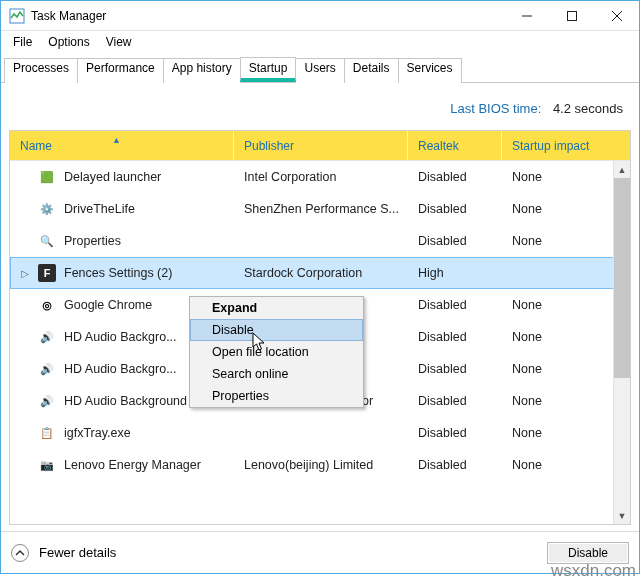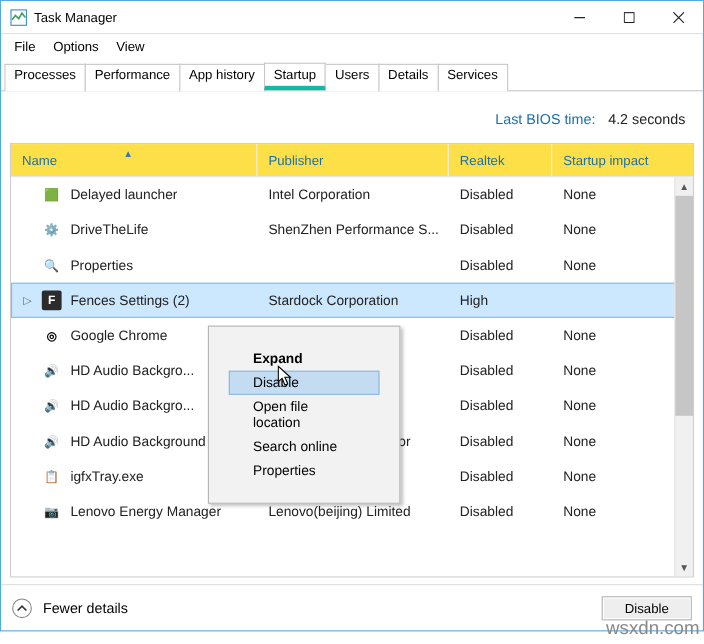--- a/index.html
+++ b/index.html
@@ -34,21 +34,21 @@
 .row .name .expander { width:10px; text-align:center; color:#666; font-size:10px;}
 .row .name .icon { width:18px; height:18px; display:flex; align-items:center; justify-content:center; border-radius:2px;}
 .row.selected { background:#cce8ff; outline:1px solid #7abdf5; outline-offset:-1px;}
 .scrollbar { position:absolute; right:0; top:0; bottom:0; width:17px; background:#f0f0f0; border-left:1px solid #e3e3e3; display:flex; flex-direction:column;}
 .sbtn { height:17px; display:flex; align-items:center; justify-content:center; font-size:9px; color:#555;}
 .sthumb { background:#c6c6c6; flex: 0 0 200px; margin:0;}
 .strack { flex:1;}
 .statusbar { height:42px; border-top:1px solid #dcdcdc; display:flex; align-items:center; padding: 0 10px; font-size:13px;}
 .fewer-chev { width:18px; height:18px; border:1px solid #888; border-radius:50%; display:flex; align-items:center; justify-content:center; margin-right:10px; font-size:11px;}
 .disable-btn { margin-left:auto; border:1px solid #b8b8b8; background:#eee; padding:3px 20px; font-size:12px; box-shadow: inset 0 0 0 1px #fff;}
-.ctxmenu { position:absolute; left:189px; top:296px; width:175px; background:#f2f2f2; border:1px solid #b6b6b6; box-shadow:2px 2px 3px rgba(0,0,0,0.25); font-size:12.5px; padding:18px; z-index:10;}
+.ctxmenu { position:absolute; left:189px; top:296px; width:175px; background:#f2f2f2; border:1px solid #b6b6b6; box-shadow:2px 2px 3px rgba(0,0,0,0.25); font-size:12.5px; padding:0; z-index:10;}
 .ctxmenu .mi { padding:4px 22px; }
 .ctxmenu .mi.bold { font-weight:700;}
 .ctxmenu .mi.hov { background:#c3dcf2; border:1px solid #8bb7df; padding:3px 21px;}
 .cursor { position:absolute; left:252px; top:332px; z-index:20; pointer-events:none;}
 .watermark { position:absolute; right:4px; bottom:4px; font-size:17px; color:#888;}
 .ellipsis { white-space:nowrap; overflow:hidden; text-overflow:ellipsis; }
 svg { display:block; }
 </style>
 </head>
 <body>

